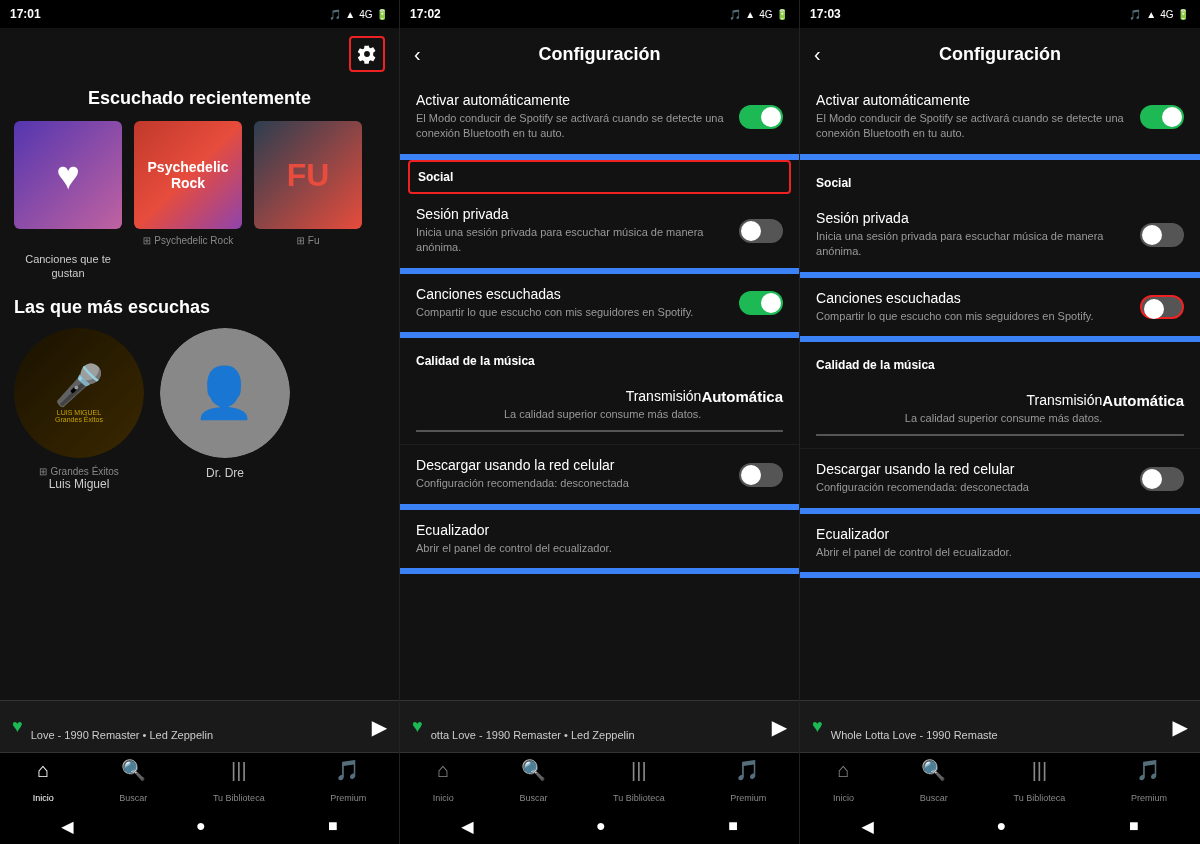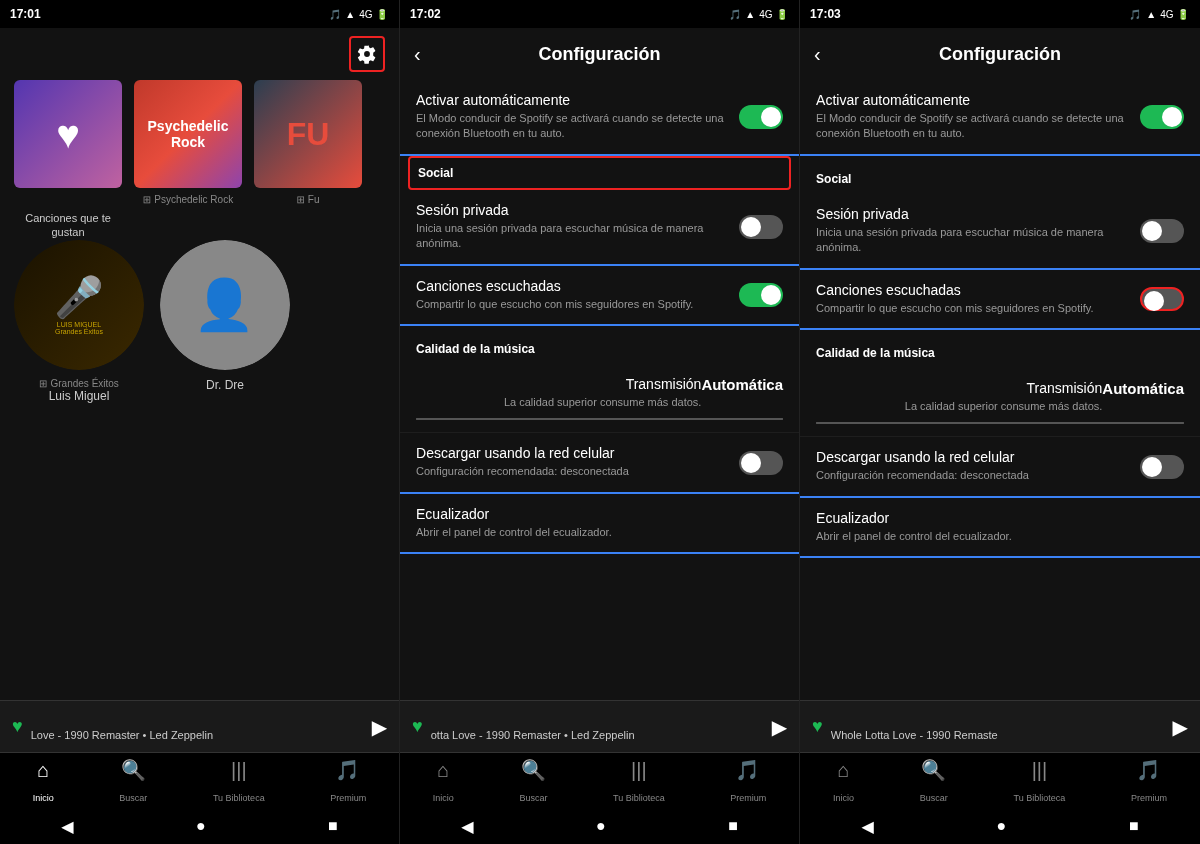--- a/index.html
+++ b/index.html
@@ -320,21 +320,21 @@
       color: #fff;
       font-size: 12px;
       font-weight: 700;
       padding: 16px 16px 8px;
     }
 
     .setting-item {
       display: flex;
       align-items: center;
       padding: 12px 16px;
-      border-bottom: 2px solid #3b82f6;
+      border-bottom: 6px solid #3b82f6;
     }
     .setting-item-text {
       flex: 1;
     }
     .setting-item-label {
       color: #fff;
       font-size: 14px;
       font-weight: 500;
       margin-bottom: 3px;
     }
@@ -424,20 +424,21 @@
   </div>
 
   <div class="panel1-header">
     <div class="gear-icon-btn">
       <svg viewBox="0 0 24 24">
         <path d="M12 15.5A3.5 3.5 0 018.5 12 3.5 3.5 0 0112 8.5a3.5 3.5 0 013.5 3.5 3.5 3.5 0 01-3.5 3.5m7.43-2.92c.04-.34.07-.68.07-1.08s-.03-.74-.07-1.08l2.32-1.82c.21-.16.27-.45.13-.68l-2.2-3.82c-.13-.23-.42-.31-.65-.23l-2.73 1.1c-.57-.44-1.18-.81-1.85-1.09l-.41-2.9C14.05 2.12 13.81 2 13.5 2h-4c-.31 0-.55.12-.59.37l-.41 2.9c-.67.28-1.28.65-1.85 1.09l-2.73-1.1c-.23-.08-.52 0-.65.23L1.08 9.32c-.13.23-.07.52.13.68l2.32 1.82c-.04.34-.07.69-.07 1.08s.03.74.07 1.08L1.21 15.82c-.21.16-.27.45-.13.68l2.2 3.82c.13.23.42.31.65.23l2.73-1.1c.57.44 1.18.81 1.85 1.09l.41 2.9c.04.25.28.37.59.37h4c.31 0 .55-.12.59-.37l.41-2.9c.67-.28 1.28-.65 1.85-1.09l2.73 1.1c.23.08.52 0 .65-.23l2.2-3.82c.13-.23.07-.52-.13-.68l-2.32-1.82z"></path>
       </svg>
     </div>
   </div>
 
+  <div class="section-title">Escuchado recientemente</div>
   <div class="recent-grid">
 
     <div class="recent-item">
       <div class="recent-thumb thumb-liked">
         <span class="heart">♥</span>
       </div>
       <span class="recent-label">Canciones que te gustan</span>
     </div>
 
     <div class="recent-item">
@@ -454,20 +455,21 @@
       <div class="recent-thumb thumb-fu">
         <span class="fu-text">FU</span>
       </div>
       <div class="recent-sublabel">
         <span>⊞</span>
         <span>Fu</span>
       </div>
     </div>
   </div>
 
+  <div class="section-title-left">Las que más escuchas</div>
   <div class="artist-grid">
 
     <div class="artist-item">
       <div class="artist-thumb">
         <div class="lm-cover">
           <span class="mic-icon">🎤</span>
           <span class="lm-text">LUIS MIGUEL<br>Grandes Éxitos</span>
         </div>
       </div>
       <div class="artist-sublabel">

